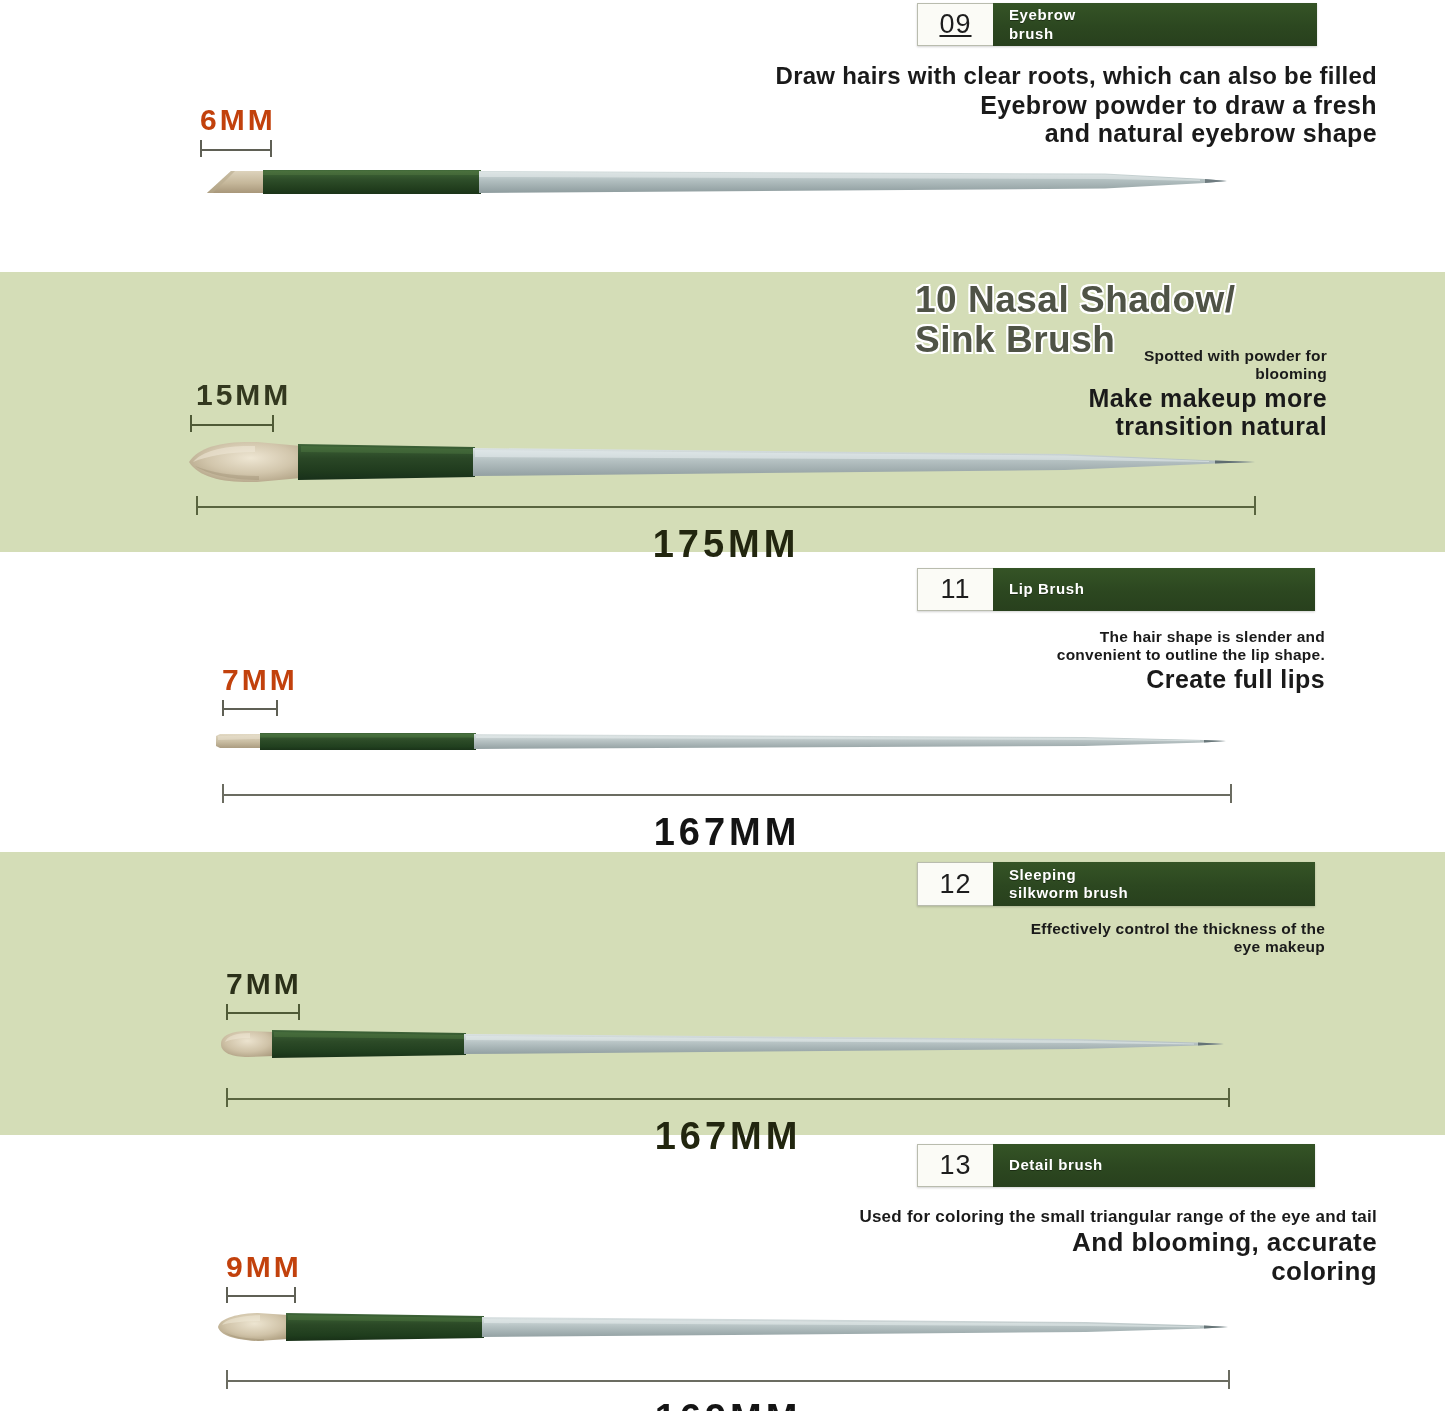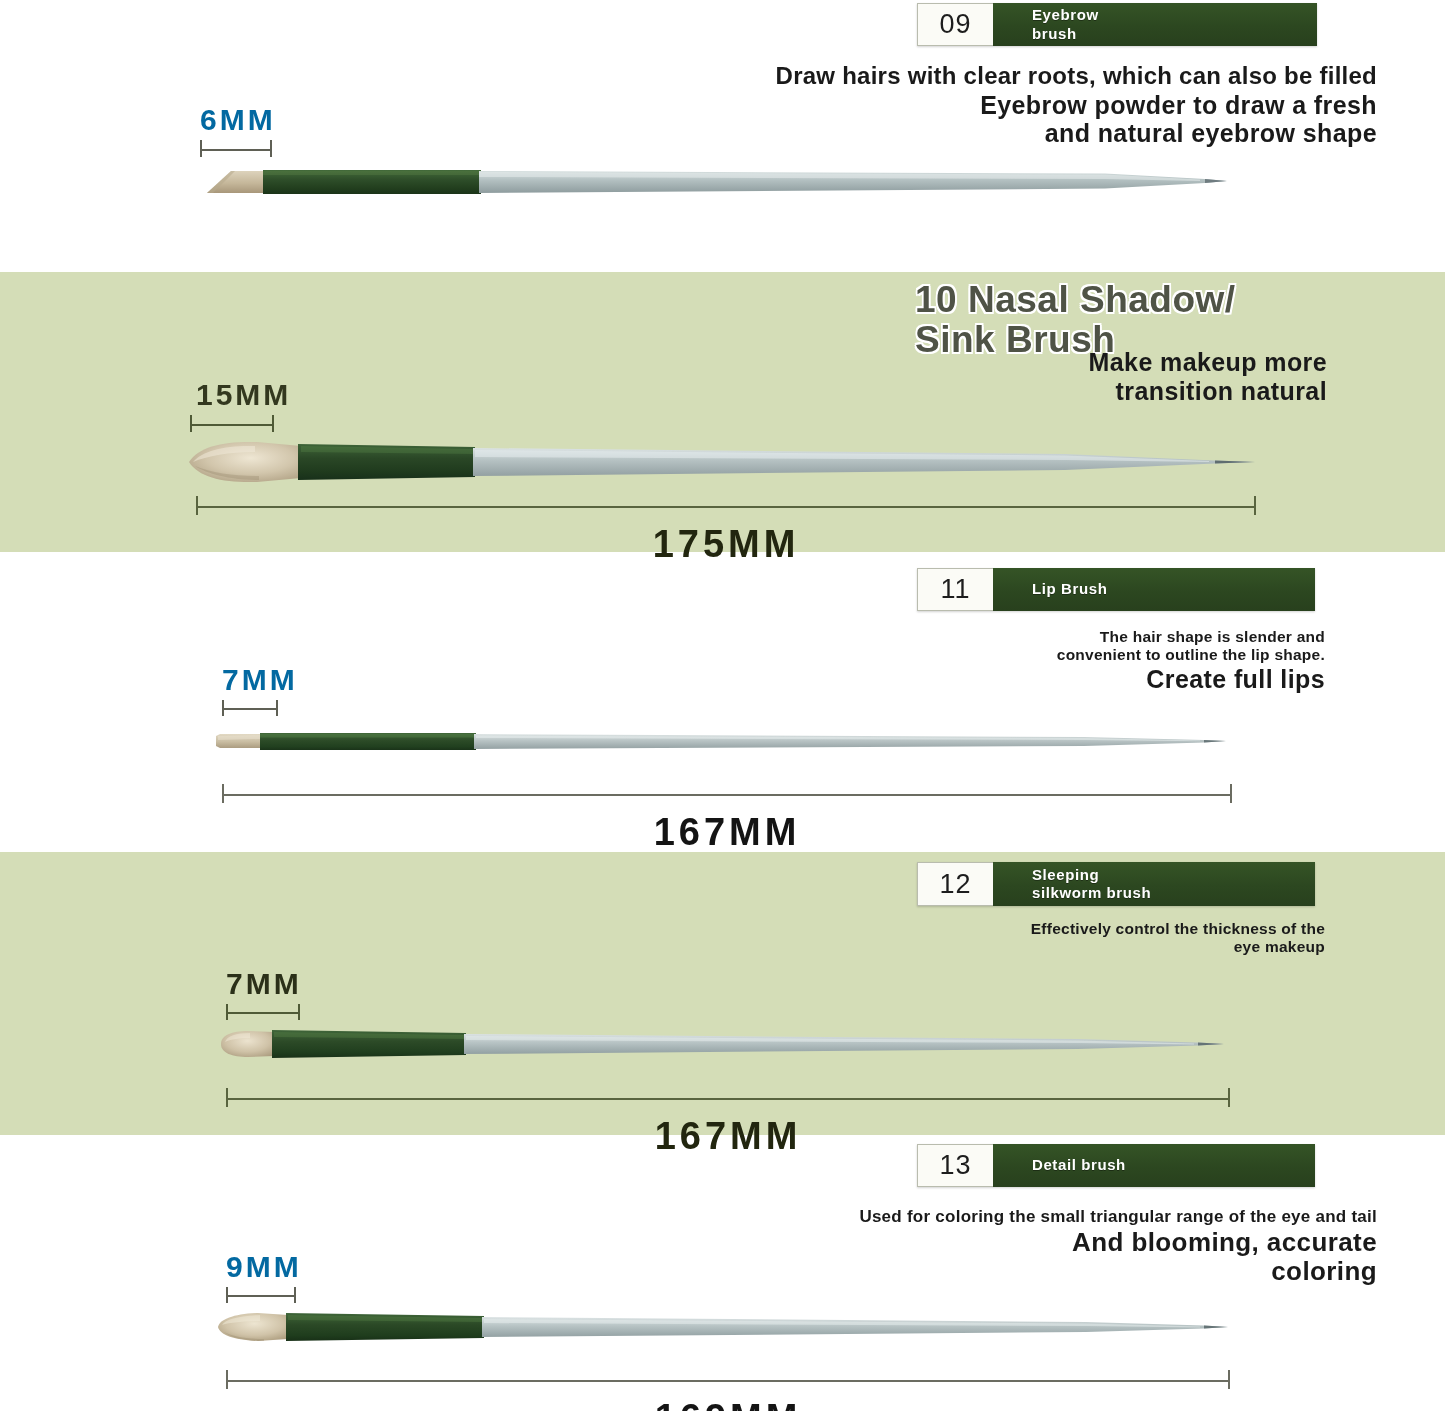--- a/index.html
+++ b/index.html
@@ -24,21 +24,21 @@
              box-shadow:0 1px 2px rgba(0,0,0,.18); }
   .hdr-num{
     background:#fbfbf6; border:1px solid #b9bcae; border-right:none;
     display:flex; align-items:center; justify-content:center;
     font-size:27px; color:#1d1d1d; letter-spacing:1px;
     font-family:"Liberation Sans", sans-serif; font-weight:400;
   }
   .hdr-bar{
     background:linear-gradient(180deg,#355426 0%,#2c4720 55%,#28401d 100%);
     display:flex; align-items:center; flex:1;
-    padding-left:39px;
+    padding-left:16px;
   }
   .hdr-title{
     color:#ffffff; font-weight:bold; font-size:15px; line-height:1.22;
     letter-spacing:.6px; white-space:pre-line;
     text-shadow:0 1px 0 rgba(0,0,0,.35);
   }
 
   
   .hdr-plain{
     position:absolute; font-weight:bold; font-size:37px; line-height:1.08;
@@ -53,21 +53,21 @@
   
   .desc{ position:absolute; text-align:right; color:#1a1a1a; }
   .desc .small{ font-weight:bold; font-size:15.5px; line-height:1.16; letter-spacing:.25px; white-space:pre-line; }
   .desc .big{ font-weight:bold; font-size:23px; line-height:1.14; letter-spacing:.4px; white-space:pre-line; margin-top:1px; }
   .desc-09 .big{ font-size:25px; }
 
   
   .wmeas{ position:absolute; }
   .wmeas .wlabel{
     position:absolute; left:0; bottom:100%; margin-bottom:3px;
-    font-size:30px; font-weight:bold; color:#0369a1;
+    font-size:30px; font-weight:bold; color:#c2410c;
     letter-spacing:3px; white-space:nowrap;
     font-family:"Liberation Sans", sans-serif;
   }
   .wmeas .wline{ position:absolute; left:0; right:0; top:50%; height:2px; background:#5f6055; }
   .wmeas .cap{ position:absolute; top:0; width:2px; height:100%; background:#5f6055; }
   .wmeas .cap.l{ left:0; } .wmeas .cap.r{ right:0; }
 
   
   .lmeas{ position:absolute; }
   .lmeas .lline{ position:absolute; left:0; right:0; top:50%; height:2px; background:#6b6c61; }
@@ -90,21 +90,21 @@
 
   <div class="band white" style="top:0;height:272px;"></div>
   <div class="band green" style="top:272px;height:280px;"></div>
   <div class="band white" style="top:552px;height:300px;"></div>
   <div class="band green" style="top:852px;height:283px;"></div>
   <div class="band white" style="top:1135px;height:276px;"></div>
 
   <div class="section" style="top:0;height:272px;">
 
     <div class="hdr-wrap" style="left:917px; top:3px; width:400px; height:43px;">
-      <div class="hdr-num" style="width:76px;">09</div>
+      <div class="hdr-num" style="width:76px;text-decoration:underline;">09</div>
       <div class="hdr-bar">
         <span class="hdr-title">Eyebrow
 brush</span>
       </div>
     </div>
 
     <div class="desc desc-09" style="right:68px; top:62px; width:880px;">
       <div class="small" style="font-size:24px;">Draw hairs with clear roots, which can also be filled</div>
       <div class="big">Eyebrow powder to draw a fresh
 and natural eyebrow shape</div>
@@ -151,20 +151,22 @@
     </div>
 
   </div>
 
   <div class="section" style="top:272px;height:280px;">
 
     <div class="hdr-plain" style="left:915px; top:8px; width:430px;">10 Nasal Shadow/
 Sink Brush</div>
 
     <div class="desc" style="right:118px; top:75px; width:700px;">
+      <div class="small">Spotted with powder for
+blooming</div>
       <div class="big" style="font-size:25px;">Make makeup more
 transition natural</div>
     </div>
 
     <div class="wmeas" style="left:190px; top:143px; width:84px; height:17px;">
       <span class="wlabel" style="color:#33381f;margin-left:6px;">15MM</span>
       <span class="wline" style="background:#4f5a36;"></span>
       <span class="cap l" style="background:#4f5a36;"></span>
       <span class="cap r" style="background:#4f5a36;"></span>
     </div>

